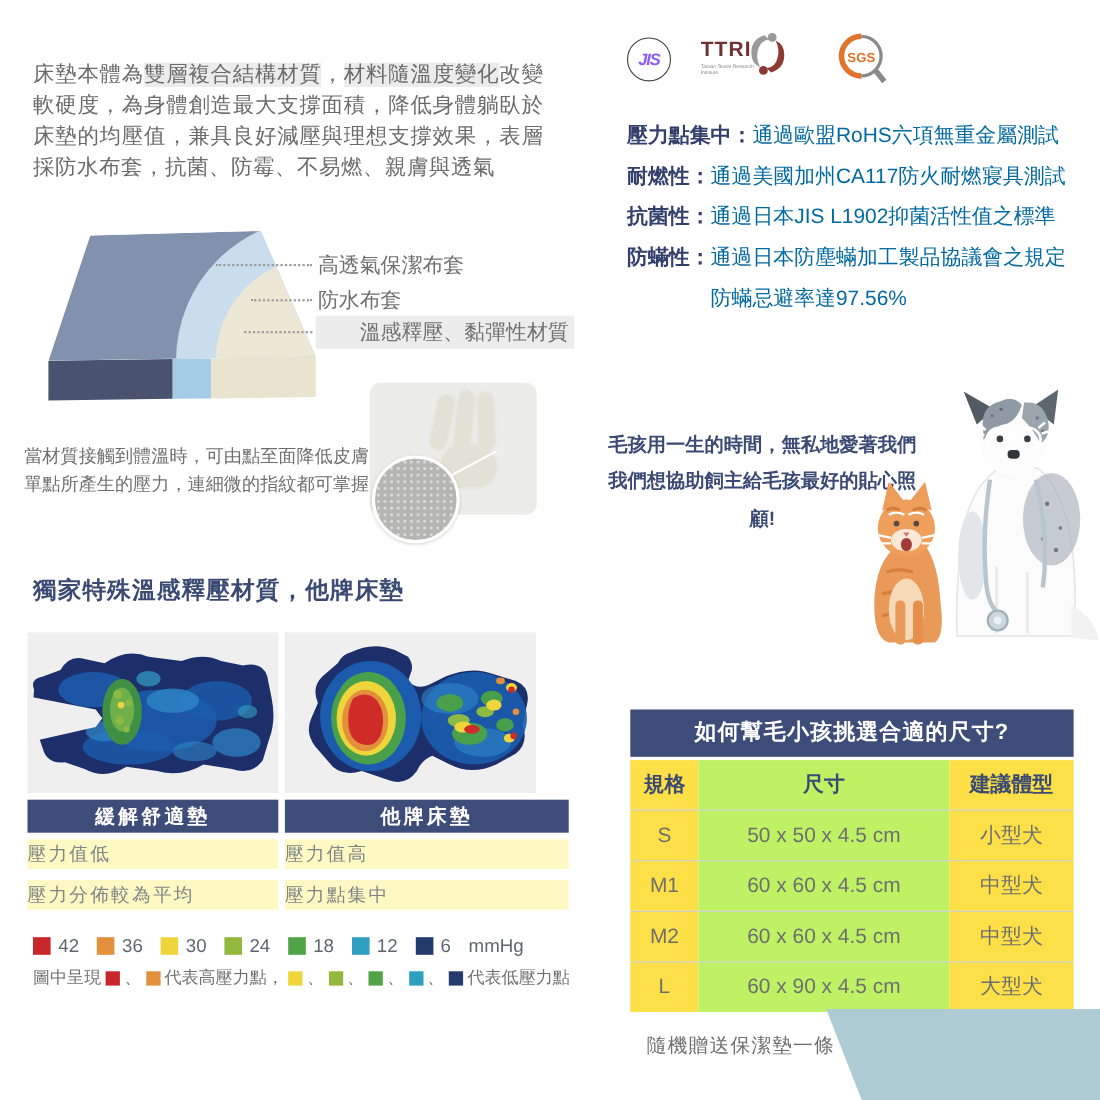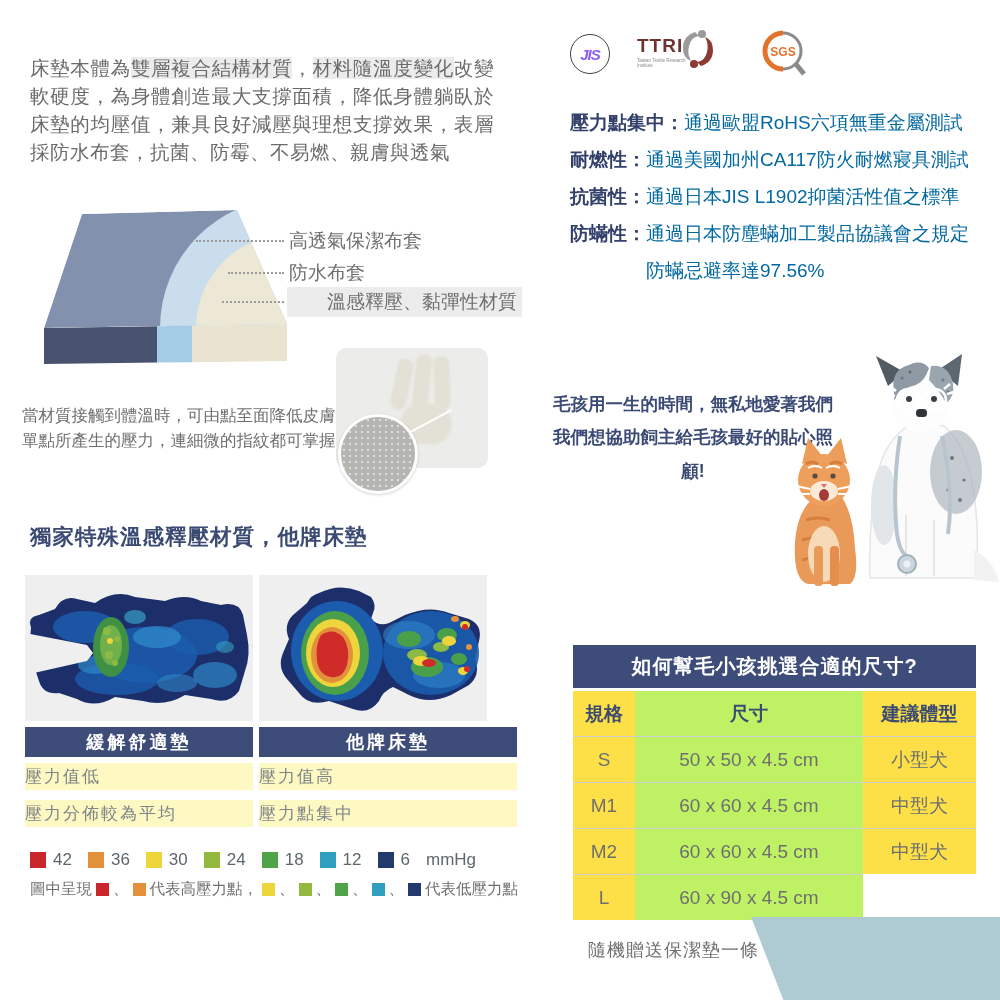--- a/index.html
+++ b/index.html
@@ -357,20 +357,21 @@
       <div class="st-c tint">中型犬</div>
     </div>
     <div class="st-grid">
       <div class="st-c tint">M2</div>
       <div class="st-c white">60 x 60 x 4.5 cm</div>
       <div class="st-c tint">中型犬</div>
     </div>
     <div class="st-grid">
       <div class="st-c tint">L</div>
       <div class="st-c white">60 x 90 x 4.5 cm</div>
+      <div class="st-c tint">大型犬</div>
     </div>
   </div>
 
   <div id="gift-note" class="abs">隨機贈送保潔墊一條</div>
 
   <div id="corner-poly" class="abs" style="background-color: rgb(174, 202, 211);"></div>
 
 </div>
 
 </body></html>

